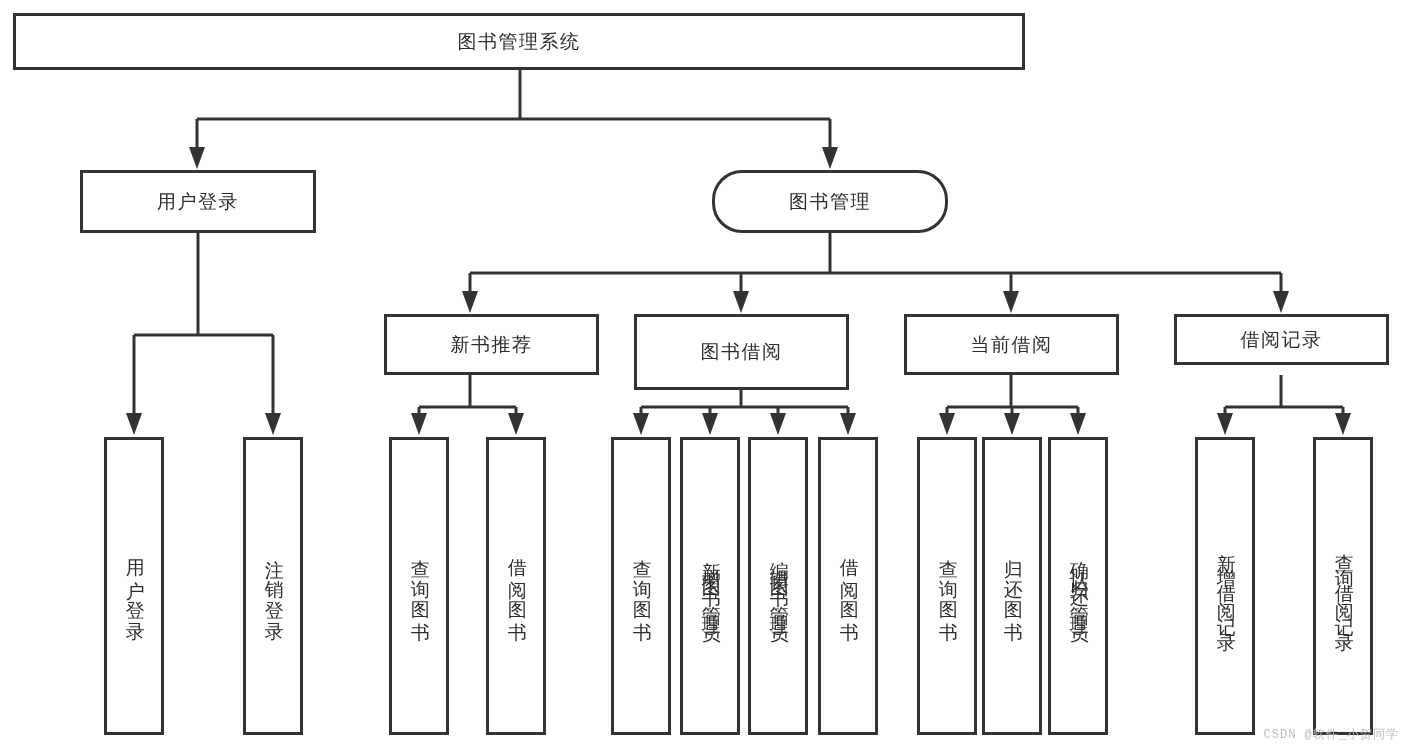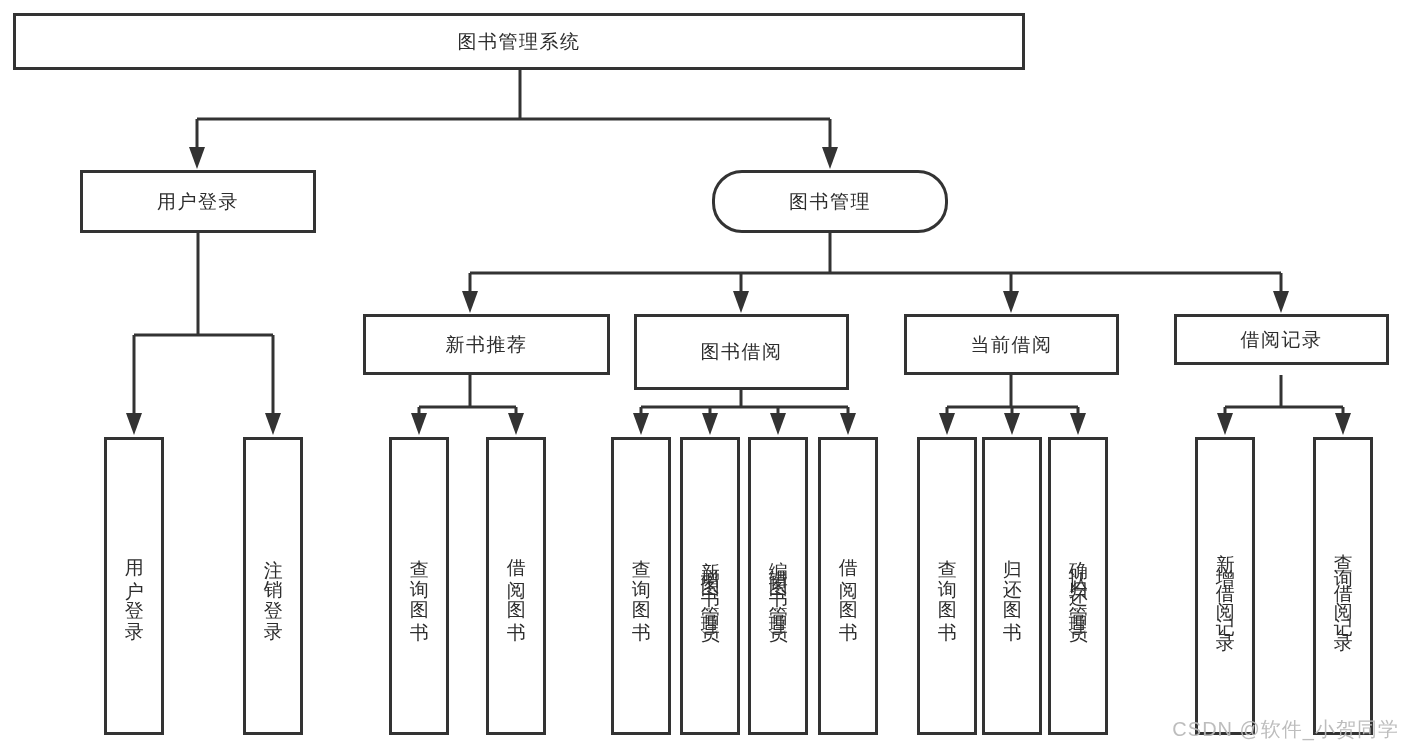--- a/index.html
+++ b/index.html
@@ -1,21 +1,21 @@
 <!DOCTYPE html>
 <html><head>
 <meta charset="utf-8">
 <style>
   html, body { margin: 0; padding: 0; background: #ffffff; }
   .stage {
     position: relative;
     width: 1405px;
     height: 747px;
     background: #ffffff;
-    font-family: Liberation Sans, sans-serif;
+    font-family: Liberation Mono, monospace;
     color: #2d2d2d;
     overflow: hidden;
   }
   svg.edges {
     position: absolute;
     left: 0; top: 0;
     width: 1405px; height: 747px;
     z-index: 1;
   }
   .box {
@@ -40,21 +40,21 @@
     text-orientation: mixed;
     font-size: 19px;
     line-height: 1.4;
     white-space: nowrap;
     color: #2d2d2d;
   }
   .watermark {
     position: absolute;
     right: 6px;
     bottom: 4px;
-    font-size: 20px;
+    font-size: 12px;
     letter-spacing: 1px;
     color: rgba(185,185,185,0.95);
     z-index: 9;
     white-space: nowrap;
   }
 </style>
 </head>
 <body>
 
 <div class="stage">
@@ -129,21 +129,21 @@
     <span class="hlabel">图书管理系统</span>
   </div>
 
   <div class="box" style="left:80px; top:170px; width:236px; height:63px;">
     <span class="hlabel">用户登录</span>
   </div>
   <div class="box" style="left:712px; top:170px; width:236px; height:63px;border-radius:30px;">
     <span class="hlabel">图书管理</span>
   </div>
 
-  <div class="box" style="left:363px; top:314px; width:247px; height:61px;text-align:right;">
+  <div class="box" style="left:384px; top:314px; width:215px; height:61px;text-align:right;">
     <span class="hlabel">新书推荐</span>
   </div>
   <div class="box" style="left:634px; top:314px; width:215px; height:76px;">
     <span class="hlabel">图书借阅</span>
   </div>
   <div class="box" style="left:904px; top:314px; width:215px; height:61px;">
     <span class="hlabel">当前借阅</span>
   </div>
   <div class="box" style="left:1174px; top:314px; width:215px; height:51px;">
     <span class="hlabel">借阅记录</span>

